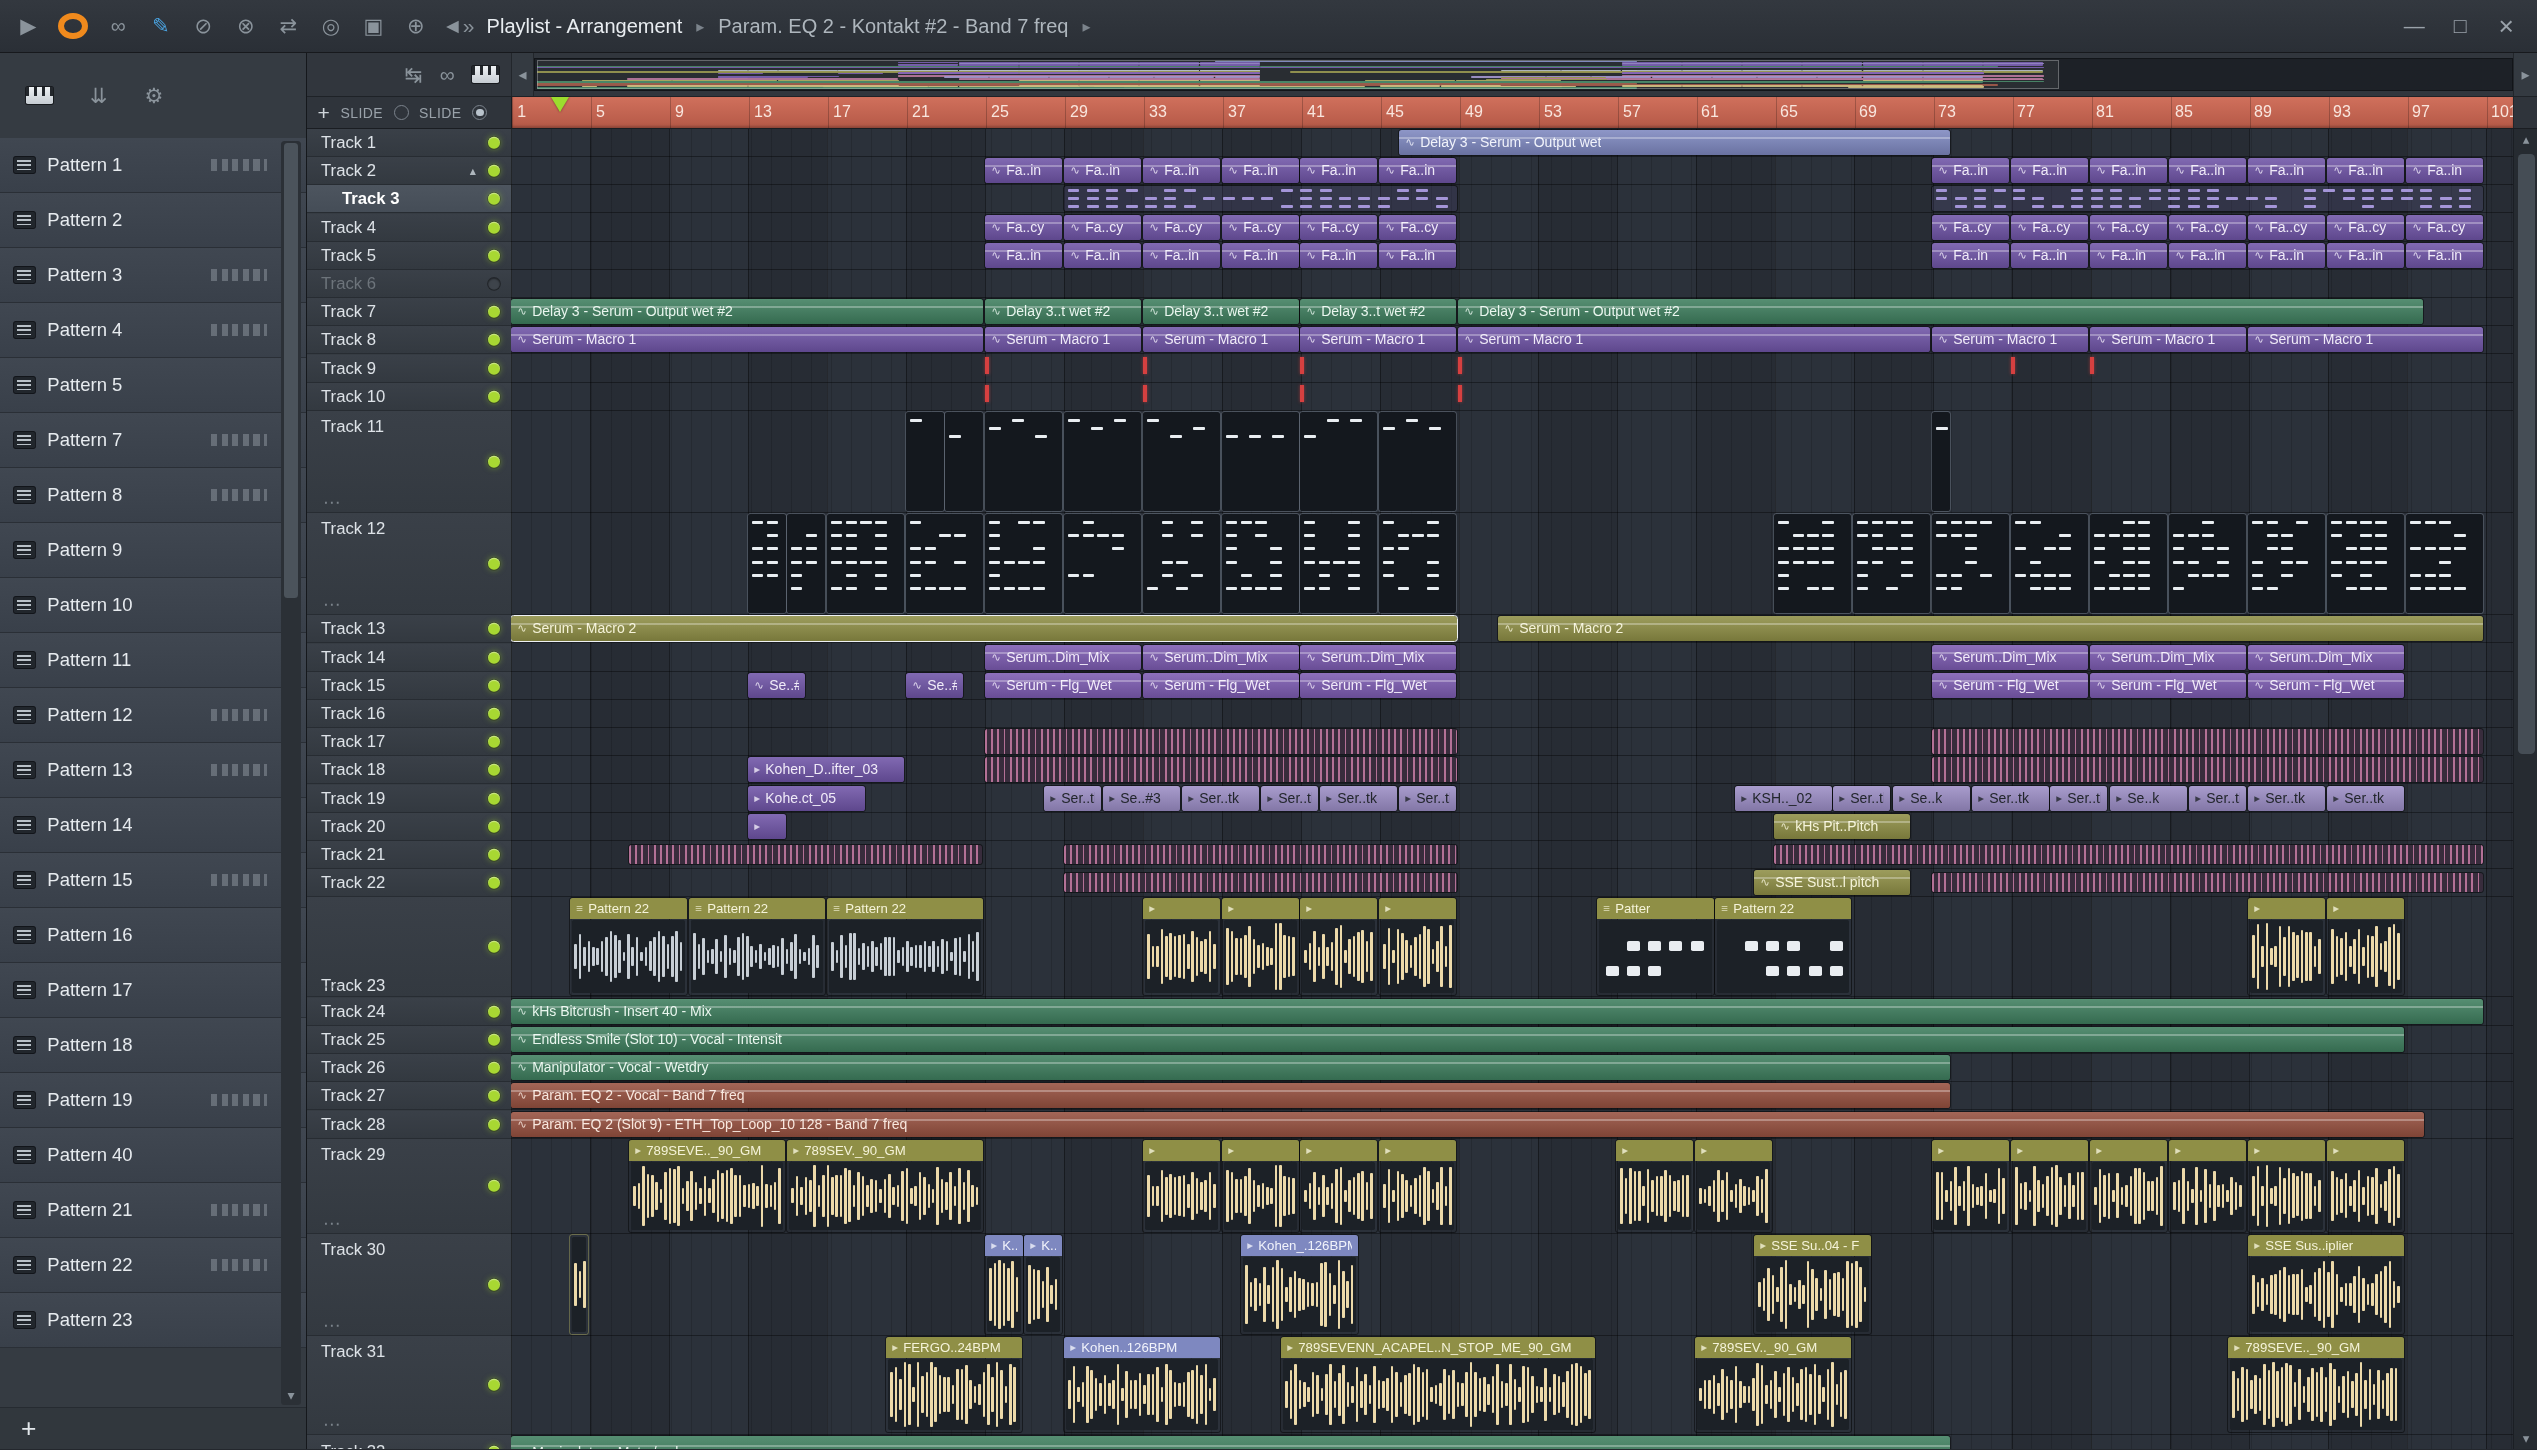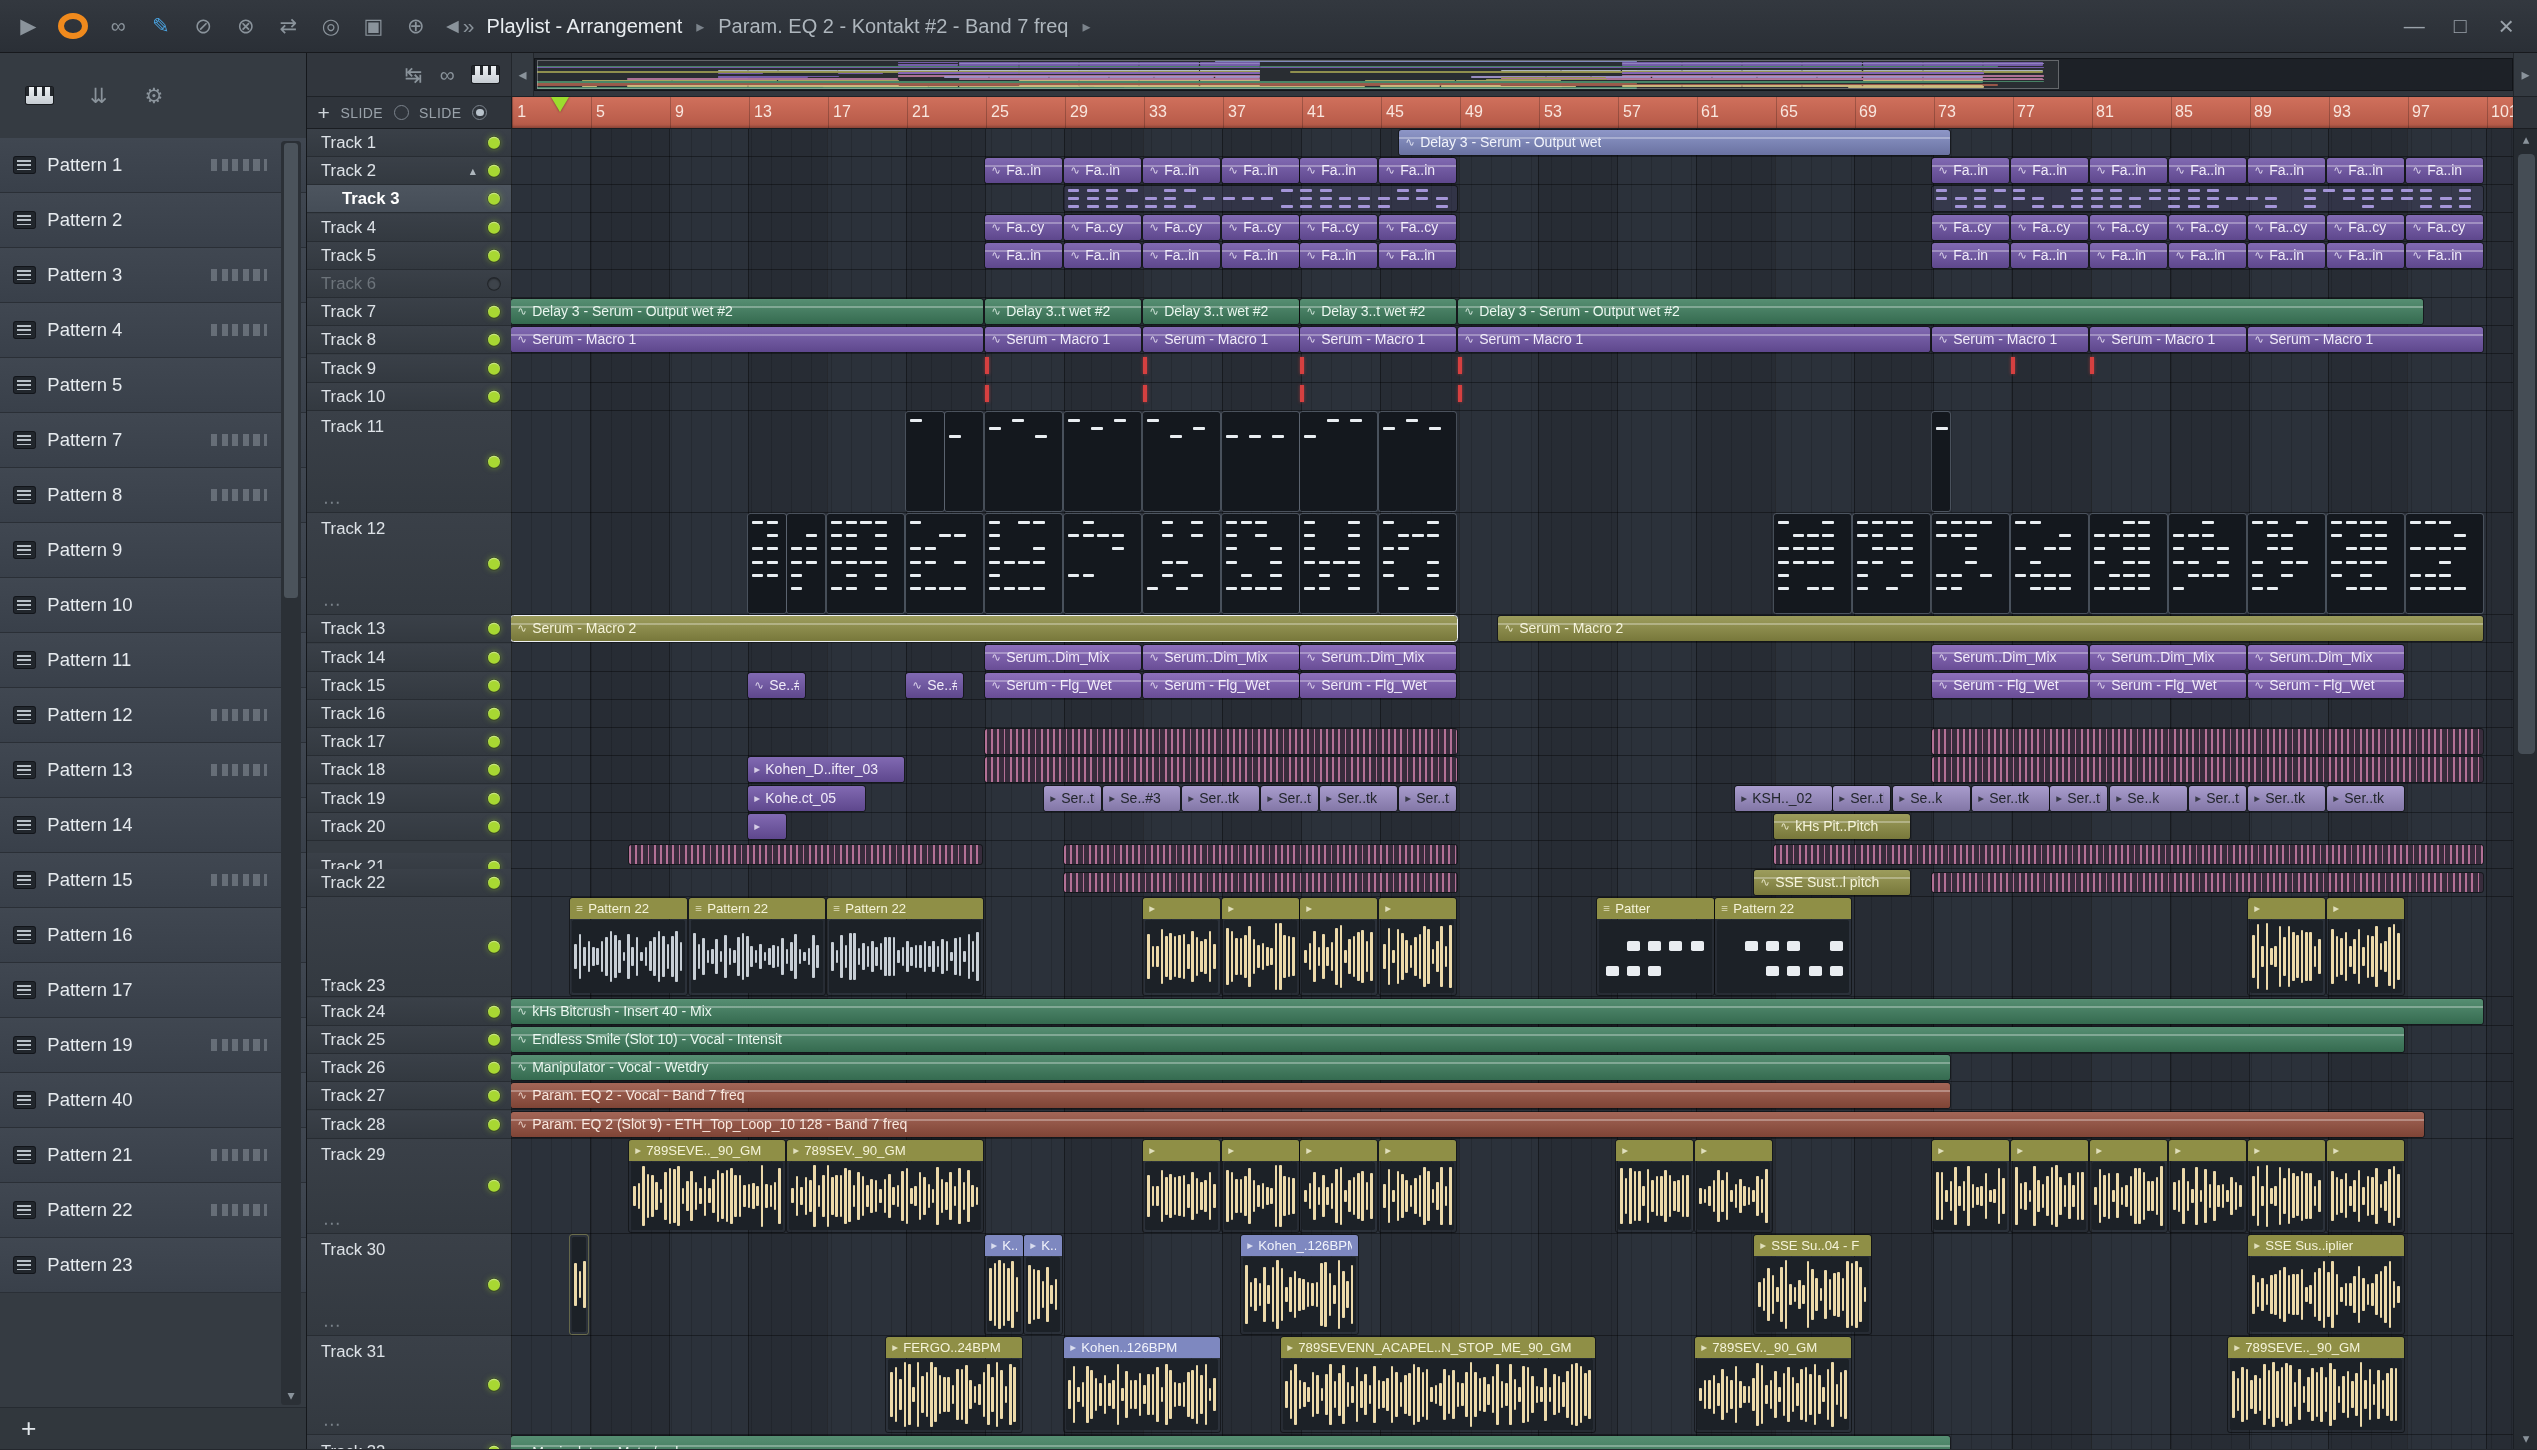--- a/index.html
+++ b/index.html
@@ -238,20 +238,24 @@
             <span class="plabel">Pattern 15</span>
             <span class="pprev"></span>
           </div>
           <div class="prow">
             <span class="picon"></span>
             <span class="plabel">Pattern 16</span>
           </div>
           <div class="prow">
             <span class="picon"></span>
             <span class="plabel">Pattern 17</span>
+          </div>
+          <div class="prow">
+            <span class="picon"></span>
+            <span class="plabel">Pattern 18</span>
           </div>
           <div class="prow">
             <span class="picon"></span>
             <span class="plabel">Pattern 19</span>
             <span class="pprev"></span>
           </div>
           <div class="prow">
             <span class="picon"></span>
             <span class="plabel">Pattern 40</span>
           </div>
@@ -582,21 +586,21 @@
               <span class="led"></span>
             </div>
             <div class="hrow" style="top: 656px; height: 28px;">
               <span class="hname">Track 19</span>
               <span class="led"></span>
             </div>
             <div class="hrow" style="top: 684px; height: 28px;">
               <span class="hname">Track 20</span>
               <span class="led"></span>
             </div>
-            <div class="hrow" style="top: 712px; height: 28px; margin-top: 12px;">
+            <div class="hrow" style="top: 712px; height: 28px;">
               <span class="hname">Track 21</span>
               <span class="led"></span>
             </div>
             <div class="hrow" style="top: 740px; height: 28px;">
               <span class="hname">Track 22</span>
               <span class="led"></span>
             </div>
             <div class="hrow tall" style="top: 768px; height: 100px; align-items: flex-end;">
               <span class="hname">Track 23</span>
               <span class="hdots">⋯</span>

